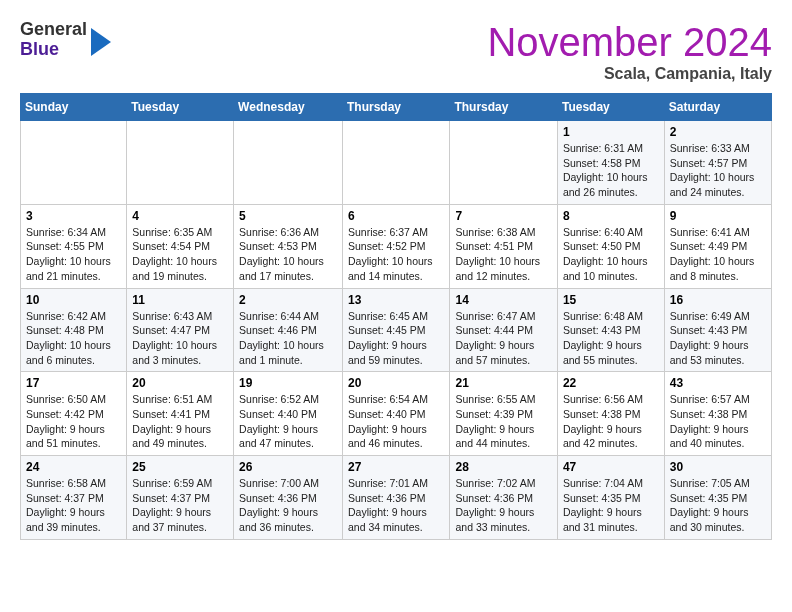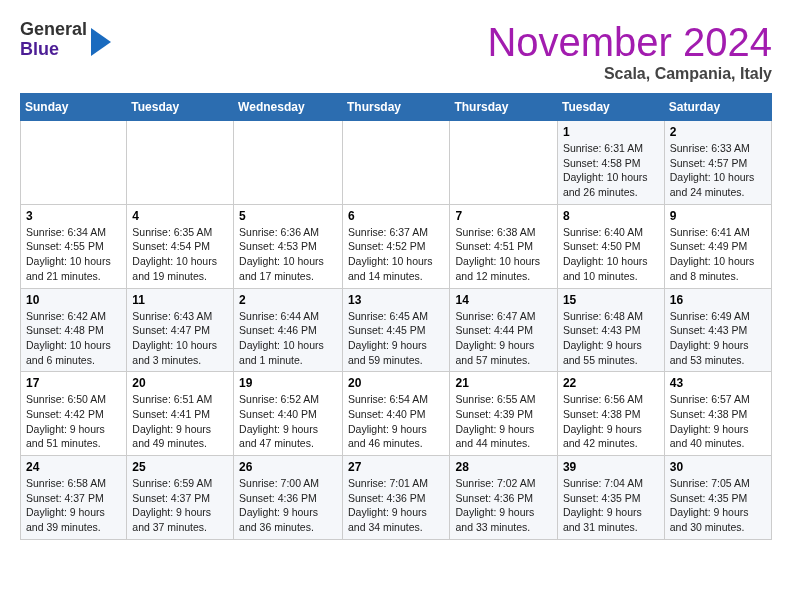--- a/index.html
+++ b/index.html
@@ -244,21 +244,21 @@
         </td>
         <td>
           <span class="day-num">27</span>
           <div class="day-info">Sunrise: 7:01 AM<br>Sunset: 4:36 PM<br>Daylight: 9 hours and 34 minutes.</div>
         </td>
         <td>
           <span class="day-num">28</span>
           <div class="day-info">Sunrise: 7:02 AM<br>Sunset: 4:36 PM<br>Daylight: 9 hours and 33 minutes.</div>
         </td>
         <td>
-          <span class="day-num">39</span>
+          <span class="day-num">47</span>
           <div class="day-info">Sunrise: 7:04 AM<br>Sunset: 4:35 PM<br>Daylight: 9 hours and 31 minutes.</div>
         </td>
         <td>
           <span class="day-num">30</span>
           <div class="day-info">Sunrise: 7:05 AM<br>Sunset: 4:35 PM<br>Daylight: 9 hours and 30 minutes.</div>
         </td>
       </tr>
     </tbody>
 </table>
 

